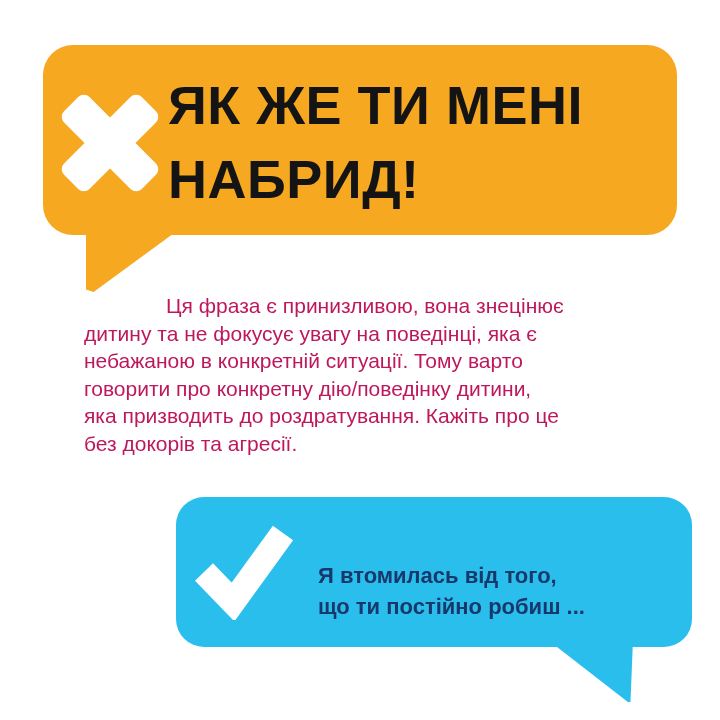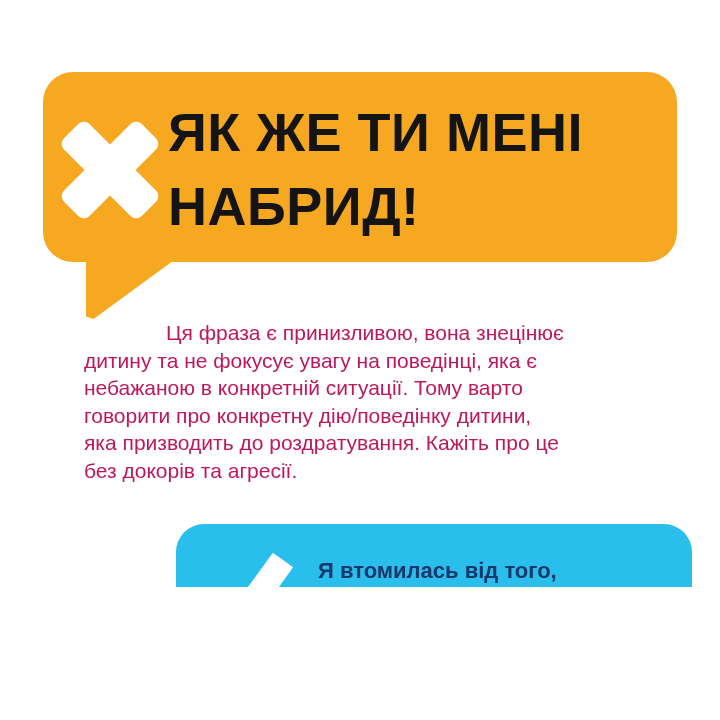--- a/index.html
+++ b/index.html
@@ -1,24 +1,23 @@
 <!DOCTYPE html>
 <html><head>
 <meta charset="utf-8">
 <style>
   * { margin: 0; padding: 0; box-sizing: border-box; }
   html, body { background: #ffffff; }
   .canvas {
     position: relative;
     width: 720px;
-    height: 560px;
+    height: 720px;
     background: #ffffff;
     overflow: hidden;
     font-family: "Liberation Sans", sans-serif;
-    margin-top: 27px;
   }
 
   
   .bubble-top {
     position: absolute;
     left: 43px; top: 45px;
     width: 634px; height: 190px;
     border-radius: 30px;
   }
   .bubble-top-tail {
@@ -75,21 +74,21 @@
     width: 85px; height: 62px;
     clip-path: polygon(0 0, 100% 0, 97% 100%, 94% 100%);
   }
   .check-icon {
     position: absolute;
     left: 190px; top: 518px;
     width: 106px; height: 102px;
   }
   .message {
     position: absolute;
-    left: 318px; top: 528px;
+    left: 318px; top: 560px;
     width: 360px;
     font-size: 22px;
     font-weight: 700;
     line-height: 31px;
     white-space: pre-line;
   }
 </style>
 </head>
 <body>
 

